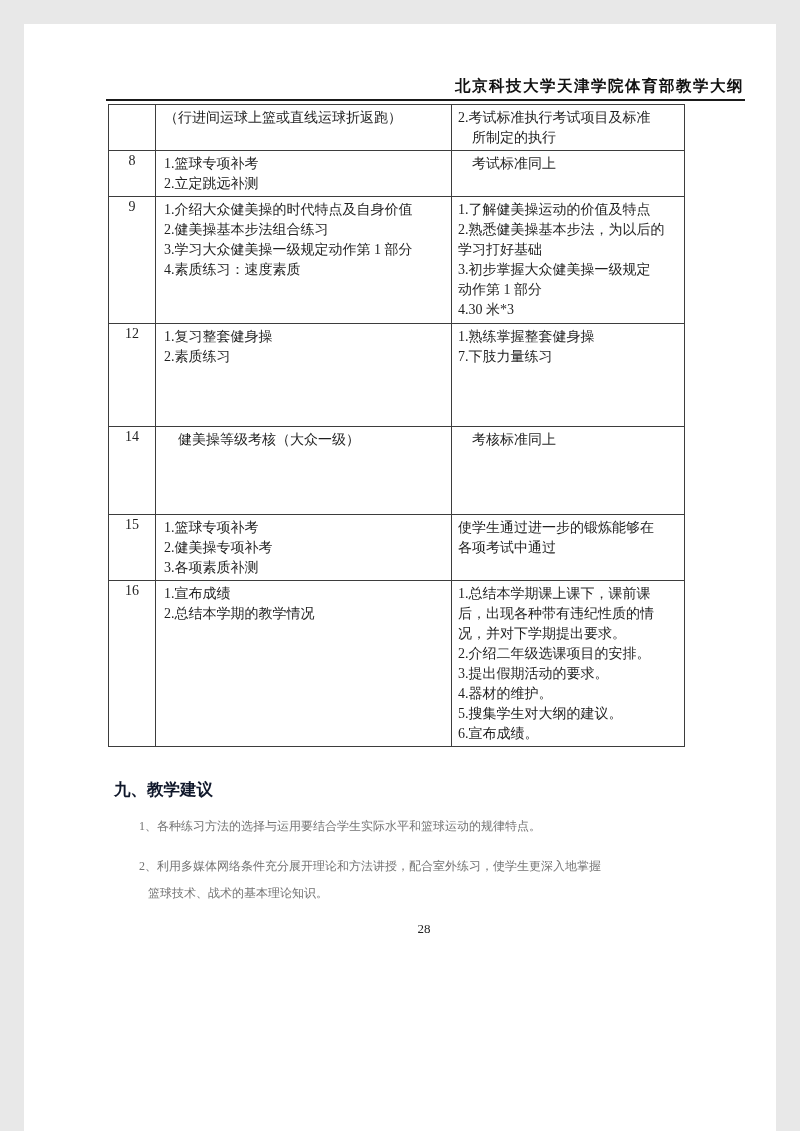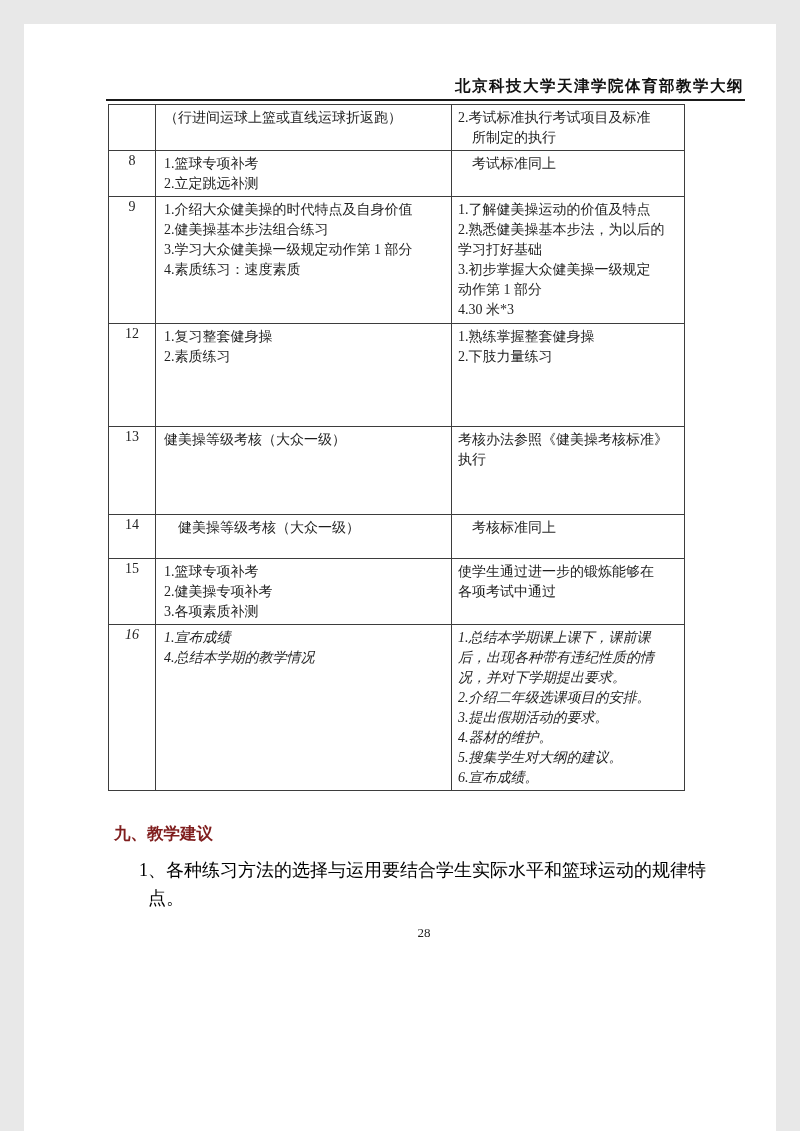--- a/index.html
+++ b/index.html
@@ -59,30 +59,30 @@
   tbody tr:nth-child(6)  { height:44px; }
   tbody tr:nth-child(7)  { height:64px; }
   tbody tr:nth-child(8)  { height:61px;font-style:italic; }
   tbody tr:nth-child(9)  { height:62px;font-style:italic; }
   tbody tr:nth-child(10) { height:121px; }
   .suggest-heading {
     margin:32px 80px 0 90px;
     font-weight:bold;
     font-size:16.5px;
     line-height:22px;
-    color:#7f1d1d;
+    color:#0f172a;
   }
   .suggest-list { margin:5px 80px 0 103px; }
   .suggest-item {
-    font-size:18px;
+    font-size:12px;
     line-height:27.5px;
     white-space:pre-wrap;
     padding-left:9px;
     text-indent:-9px;
-    color:#000000;
+    color:#737373;
   }
   .page-number {
     margin-top:1px;
     text-align:center;
     font-size:13px;
     line-height:18px;
   }
 </style>
 </head>
 <body>
@@ -122,57 +122,53 @@
 学习打好基础
 3.初步掌握大众健美操一级规定
 动作第 1 部分
 4.30 米*3</td>
         </tr>
         <tr>
           <td class="week-cell">12</td>
           <td class="content-cell">1.复习整套健身操
 2.素质练习</td>
           <td class="req-cell">1.熟练掌握整套健身操
-2.下肢力量练习</td>
-        </tr>
-        <tr>
-          <td class="week-cell">13</td>
-          <td class="content-cell vmid">健美操等级考核（大众一级）</td>
-          <td class="req-cell">考核办法参照《健美操考核标准》
-执行</td>
+7.下肢力量练习</td>
         </tr>
         <tr>
           <td class="week-cell">14</td>
           <td class="content-cell vmid">　健美操等级考核（大众一级）</td>
           <td class="req-cell vmid">　考核标准同上</td>
         </tr>
         <tr>
           <td class="week-cell">15</td>
           <td class="content-cell">1.篮球专项补考
 2.健美操专项补考
 3.各项素质补测</td>
           <td class="req-cell vbottom">使学生通过进一步的锻炼能够在
 各项考试中通过</td>
         </tr>
         <tr>
           <td class="week-cell">16</td>
           <td class="content-cell">1.宣布成绩
-4.总结本学期的教学情况</td>
+2.总结本学期的教学情况</td>
           <td class="req-cell">1.总结本学期课上课下，课前课
 后，出现各种带有违纪性质的情
 况，并对下学期提出要求。
 2.介绍二年级选课项目的安排。
 3.提出假期活动的要求。
 4.器材的维护。
 5.搜集学生对大纲的建议。
 6.宣布成绩。</td>
         </tr>
       </tbody>
   </table>
 
   <div class="suggest-heading">九、教学建议</div>
   <div class="suggest-list" id="suggest-list">
       <div class="suggest-item">1、各种练习方法的选择与运用要结合学生实际水平和篮球运动的规律特点。</div>
+      <div class="suggest-item">2、利用多媒体网络条件充分展开理论和方法讲授，配合室外练习，使学生更深入地掌握
+篮球技术、战术的基本理论知识。</div>
     </div>
 
   <div class="page-number">28</div>
 
 </div>
 
 </body></html>

